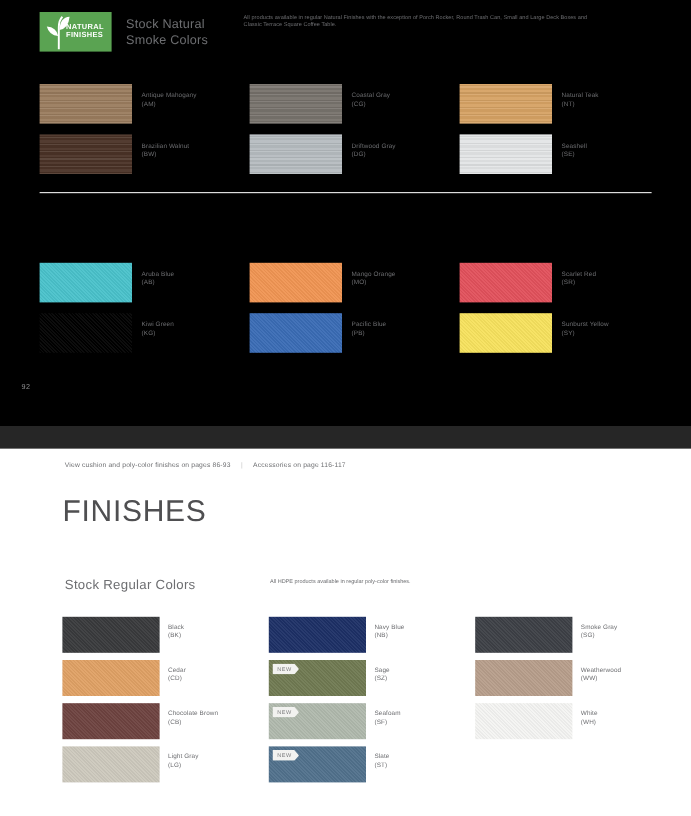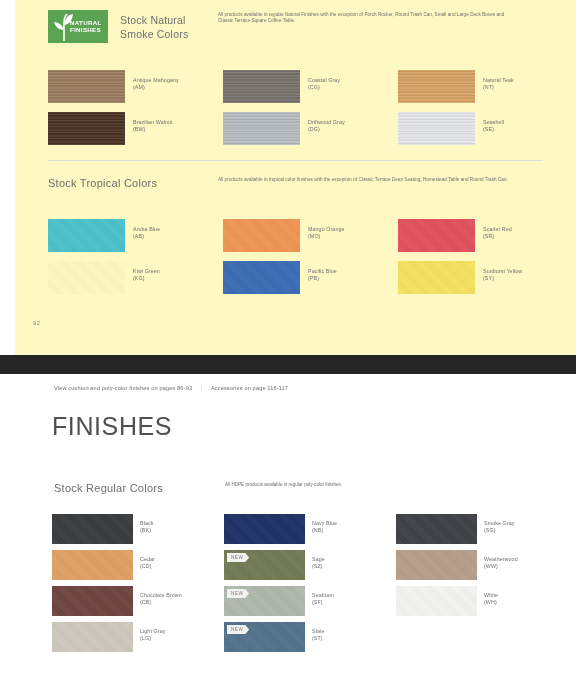--- a/index.html
+++ b/index.html
@@ -15,21 +15,21 @@
     font-size:11px;font-weight:400;color:#6d6e71;letter-spacing:.25px;
     line-height:13px;
   }
   .sect-note{
     font-size:4.6px;line-height:6.4px;color:#6d6e71;letter-spacing:.05px;
     max-width:300px;
   }
   .rule{height:1px;background:#dcdcdc;}
 
   
-  .p92{position:relative;height:358px;background:#fef9c3;margin-left:15px;}
+  .p92{position:relative;height:358px;background:#000000;}
 
   .hdr{position:absolute;top:8px;left:33px;right:20px;height:42px;}
   .logo{
     position:absolute;left:0;top:2px;width:60px;height:33px;
     background:#5aa352;overflow:hidden;
   }
   .logo svg{position:absolute;left:2px;top:1px;}
   .logo-txt{
     position:absolute;left:22px;top:9px;color:#ffffff;
     font-size:6.2px;line-height:7px;letter-spacing:.3px;font-weight:700;
@@ -158,24 +158,20 @@
             <div class="sw-lbl">
               <div>Seashell</div>
               <div>(SE)</div>
             </div>
           </div>
         </div>
       </div>
 
     <div class="rule" style="position:absolute;left:33px;right:33px;top:160px;"></div>
 
-    <div style="position:absolute;left:33px;top:177px;right:20px;">
-      <div class="sect-title">Stock Tropical Colors</div>
-      <div class="sect-note" style="position:absolute;left:170px;top:0;">All products available in tropical color finishes with the exception of Classic Terrace Deep Seating, Homestead Table and Round Trash Can.</div>
-    </div>
 
     <div class="swgrid" id="tropical-grid" style="top:219px;">
         <div class="swcol" style="left: 0px;">
           <div class="sw-item">
             <div class="sw" style="background: repeating-linear-gradient(45deg, rgba(255, 255, 255, 0.05) 0px, rgba(255, 255, 255, 0.05) 1px, rgba(0, 0, 0, 0.04) 1px, rgba(0, 0, 0, 0.04) 2px) rgb(74, 194, 203);"></div>
             <div class="sw-lbl">
               <div>Aruba Blue</div>
               <div>(AB)</div>
             </div>
           </div>

